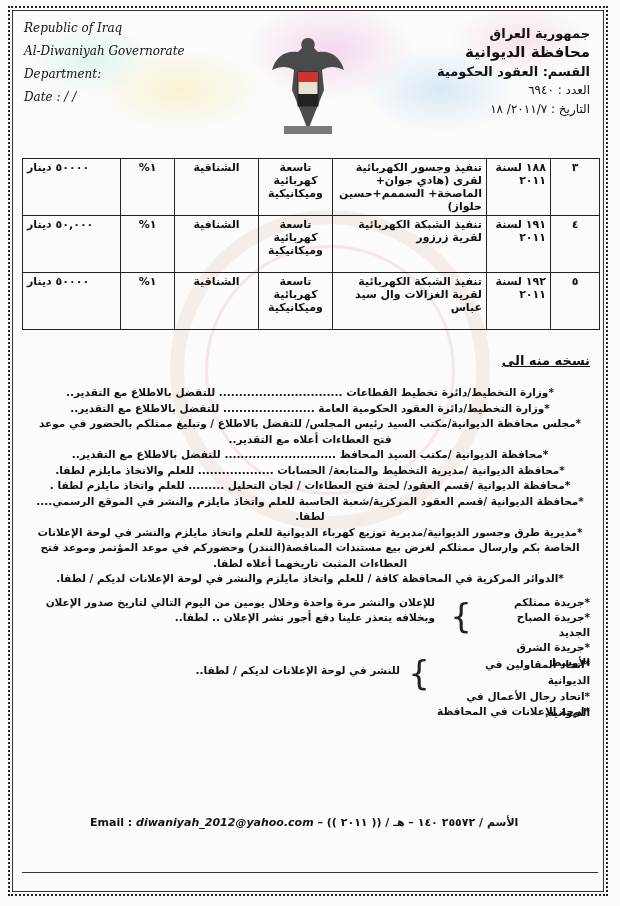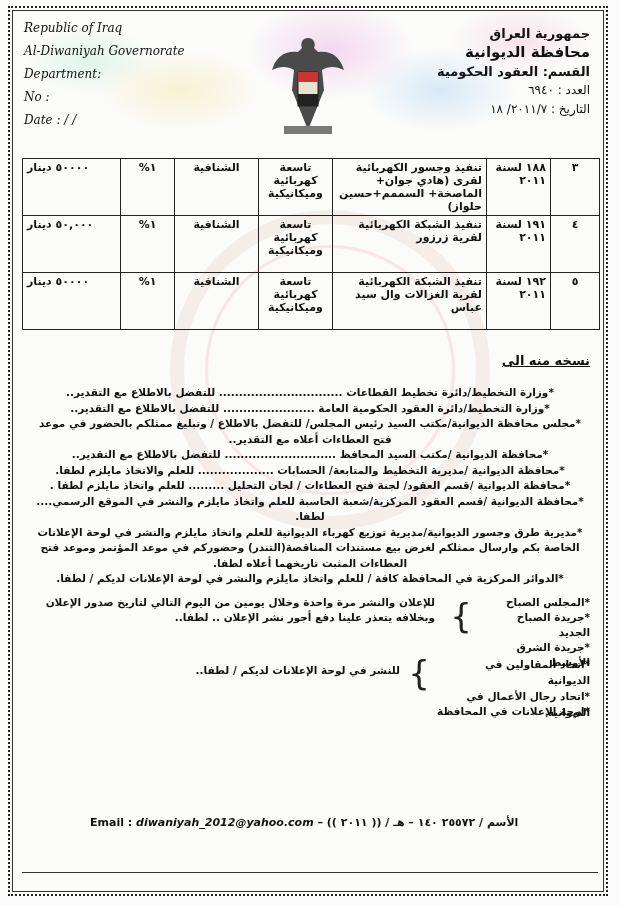--- a/index.html
+++ b/index.html
@@ -82,21 +82,20 @@
 <div class="page-bg"></div>
 <div class="watermark"></div>
 <div class="watermark2"></div>
 <div class="border"></div>
 <div class="border2"></div>
 
 <div class="hdr-left">
   <div>Republic of Iraq</div>
   <div>Al-Diwaniyah Governorate</div>
   <div>Department:</div>
-  <div>No :</div>
   <div>Date :   /   /</div>
 </div>
 
 <svg class="emblem" viewBox="0 0 80 110">
   <path d="M40 8 C34 8 32 14 34 18 L30 22 C18 20 8 26 4 40 C12 36 20 36 26 40 L24 60 L40 100 L56 60 L54 40 C60 36 68 36 76 40 C72 26 62 20 50 22 L46 18 C48 14 46 8 40 8 Z" fill="#4a4a4a"></path>
   <rect x="30" y="42" width="20" height="34" fill="#e8e2d0" stroke="#222"></rect>
   <rect x="30" y="42" width="20" height="10" fill="#c33"></rect>
   <rect x="30" y="64" width="20" height="12" fill="#222"></rect>
   <rect x="16" y="96" width="48" height="8" fill="#7a7a7a"></rect>
 </svg>
@@ -150,21 +149,21 @@
   <div>*محافظة الديوانية /مكتب السيد المحافظ ............................ للتفضل بالاطلاع مع التقدير..</div>
   <div>*محافظة الديوانية /مديرية التخطيط والمتابعة/ الحسابات ................... للعلم والاتخاذ مايلزم لطفا.</div>
   <div>*محافظة الديوانية /قسم العقود/ لجنة فتح العطاءات / لجان التحليل ......... للعلم واتخاذ مايلزم لطفا .</div>
   <div>*محافظة الديوانية /قسم العقود المركزية/شعبة الحاسبة للعلم واتخاذ مايلزم والنشر في الموقع الرسمي.... لطفا.</div>
   <div>*مديرية طرق وجسور الديوانية/مديرية توزيع كهرباء الديوانية للعلم واتخاذ مايلزم والنشر في لوحة الإعلانات الخاصة بكم وارسال ممثلكم لغرض بيع مستندات المناقصة(التندر) وحضوركم في موعد المؤتمر وموعد فتح العطاءات المثبت تاريخهما أعلاه لطفا.</div>
   <div>*الدوائر المركزية في المحافظة كافة / للعلم واتخاذ مايلزم والنشر في لوحة الإعلانات لديكم / لطفا.</div>
 </div>
 
 <div class="news rtl">
   <div class="items">
-    <div>*المجلس الصباح</div>
+    <div>*جريدة ممثلكم</div>
     <div>*جريدة الصباح الجديد</div>
     <div>*جريدة الشرق الأوسط</div>
   </div>
   <span class="brace" style="right:118px; top:4px;">}</span>
   <div class="note">للإعلان والنشر مرة واحدة وخلال يومين من اليوم التالي لتاريخ صدور الإعلان وبخلافه يتعذر علينا دفع أجور نشر الإعلان .. لطفا..</div>
 </div>
 
 <div class="unions rtl">
   <div class="items">
     <div>*اتحاد المقاولين في الديوانية</div>

